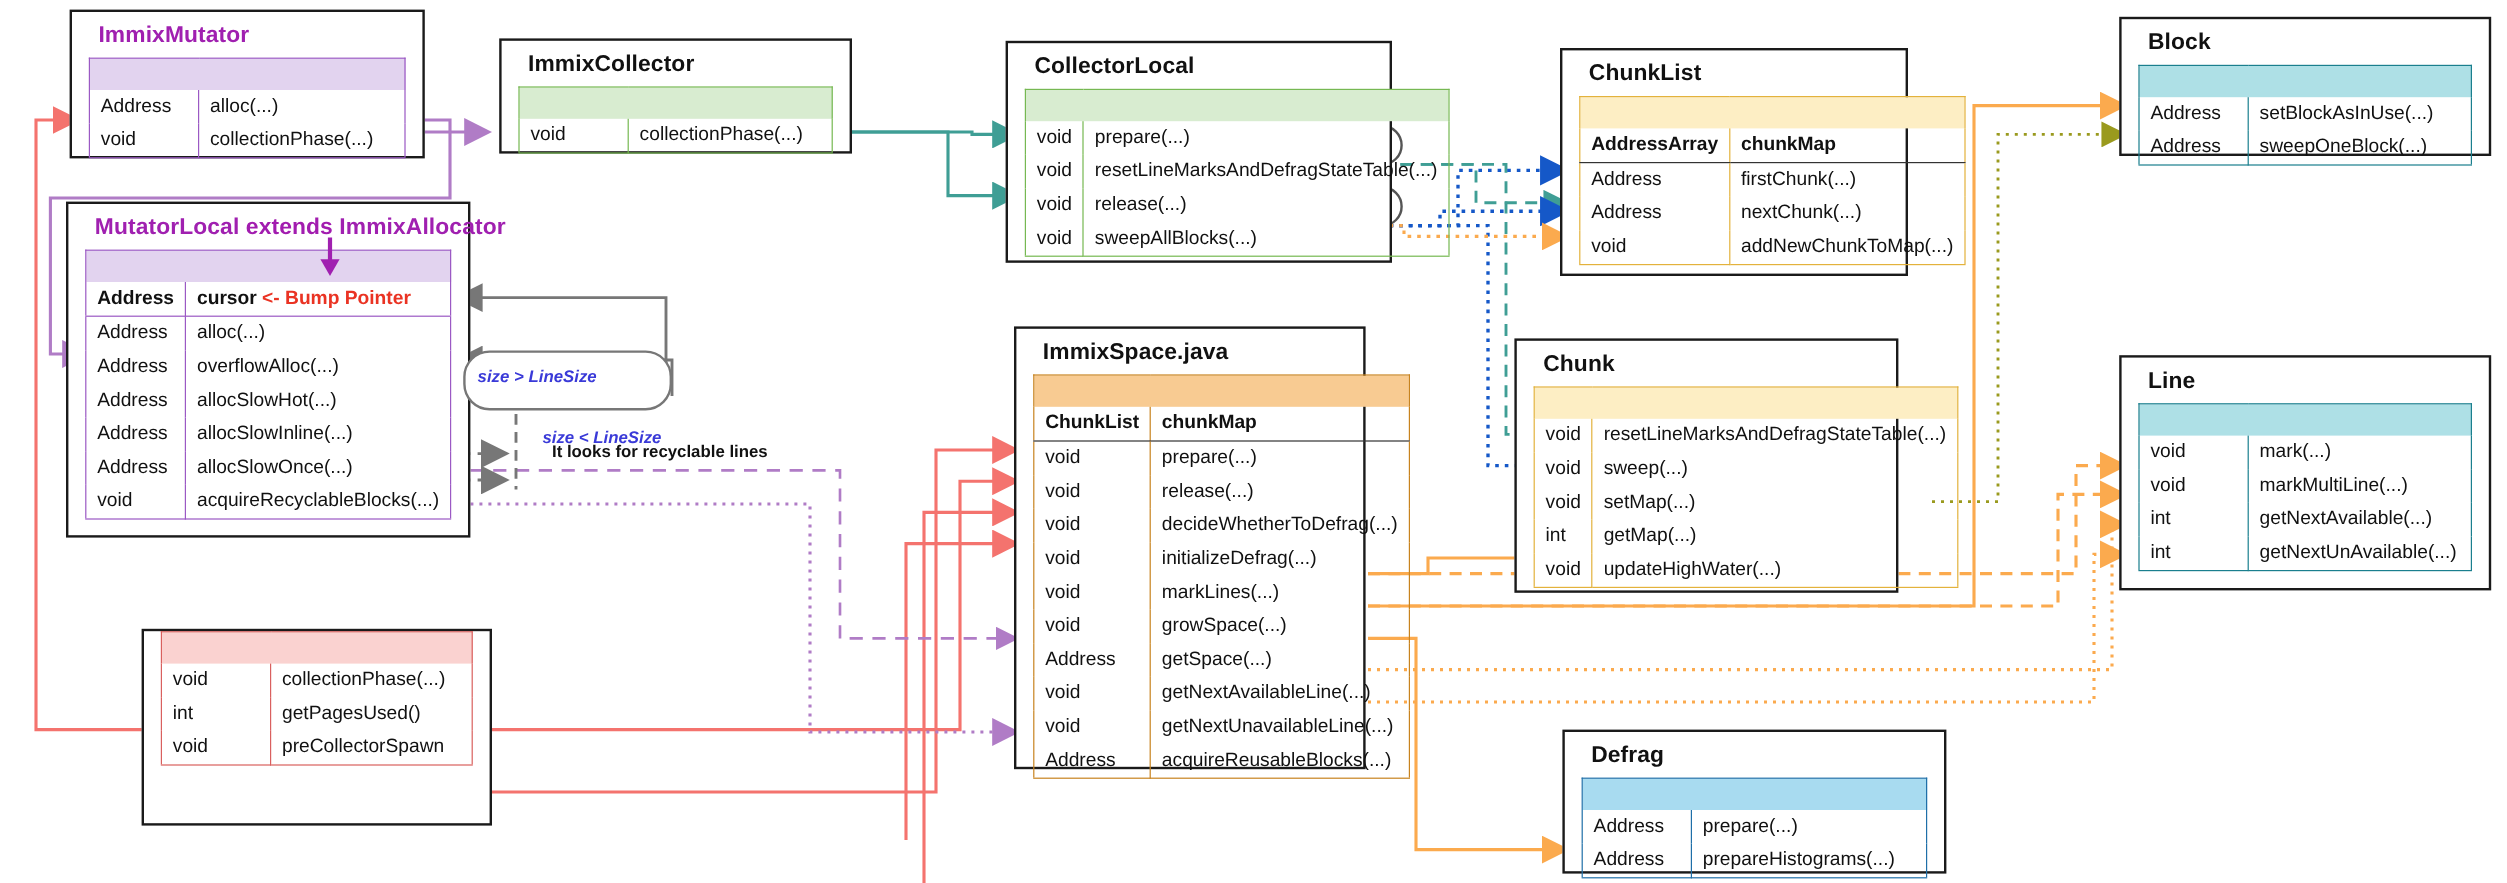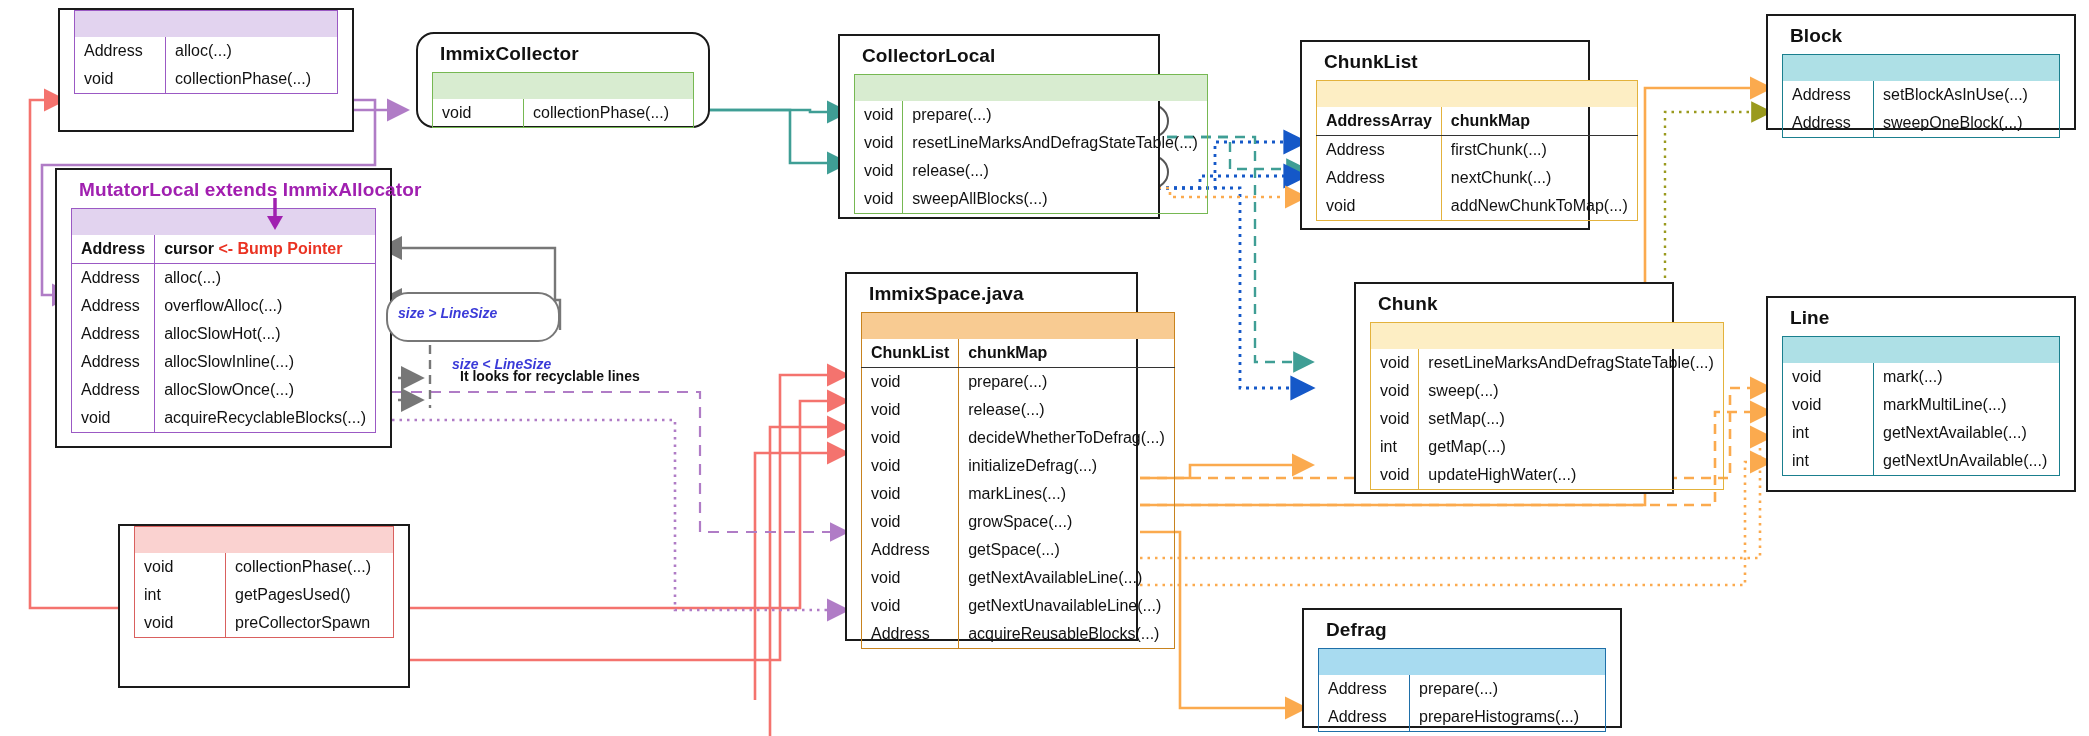--- a/index.html
+++ b/index.html
@@ -173,20 +173,23 @@
       <path d="M430,345 L430,408" stroke-dasharray="9,6"></path>
     </g>
 
     <g fill="none" stroke="#555" stroke-width="2">
       <path d="M1152,105 a13,13 0 0 1 0,32"></path>
       <path d="M1152,156 a13,13 0 0 1 0,32"></path>
     </g>
   </svg>
 
   <div class="uml v-purple" style="left:58px;top:8px;width:296px;height:124px;">
+    <div class="title">
+      <span class="p">ImmixMutator</span>
+    </div>
     <table class="tbl">
       <tbody>
           <tr class="band">
             <td colspan="2"></td>
           </tr>
       <tr>
         <td class="c1">Address</td>
         <td>alloc(...)</td>
       </tr>
       <tr class="last">
@@ -235,21 +238,21 @@
             <td>acquireRecyclableBlocks(...)</td>
           </tr>
     </tbody>
       </table>
   </div>
   <svg class="downarrow" style="left:262px;top:196px;" width="26" height="36" viewBox="0 0 26 36">
     <path d="M13,2 L13,22" stroke="#A020B0" stroke-width="3.5" fill="none"></path>
     <path d="M5,20 L13,34 L21,20 z" fill="#A020B0"></path>
   </svg>
 
-  <div class="uml v-green" style="left:416px;top:32px;width:294px;height:96px;border-radius:18px;">
+  <div class="uml v-green" style="left:416px;top:32px;width:294px;height:96px;">
     <div class="title">
       <span>ImmixCollector</span>
     </div>
     <table class="tbl">
       <tbody>
           <tr class="band">
             <td colspan="2"></td>
           </tr>
       <tr class="last">
         <td class="c1">void</td>
@@ -367,21 +370,21 @@
             <td>nextChunk(...)</td>
           </tr>
       <tr class="last">
             <td class="c1" style="width:105px">void</td>
             <td>addNewChunkToMap(...)</td>
           </tr>
     </tbody>
       </table>
   </div>
 
-  <div class="uml v-yellow" style="left:1354px;top:282px;width:320px;height:212px;">
+  <div class="uml v-yellow" style="left:1262px;top:282px;width:320px;height:212px;">
     <div class="title">
       <span>Chunk</span>
     </div>
     <table class="tbl">
       <tbody>
           <tr class="band">
             <td colspan="2"></td>
           </tr>
       <tr>
             <td class="c1">void</td>

